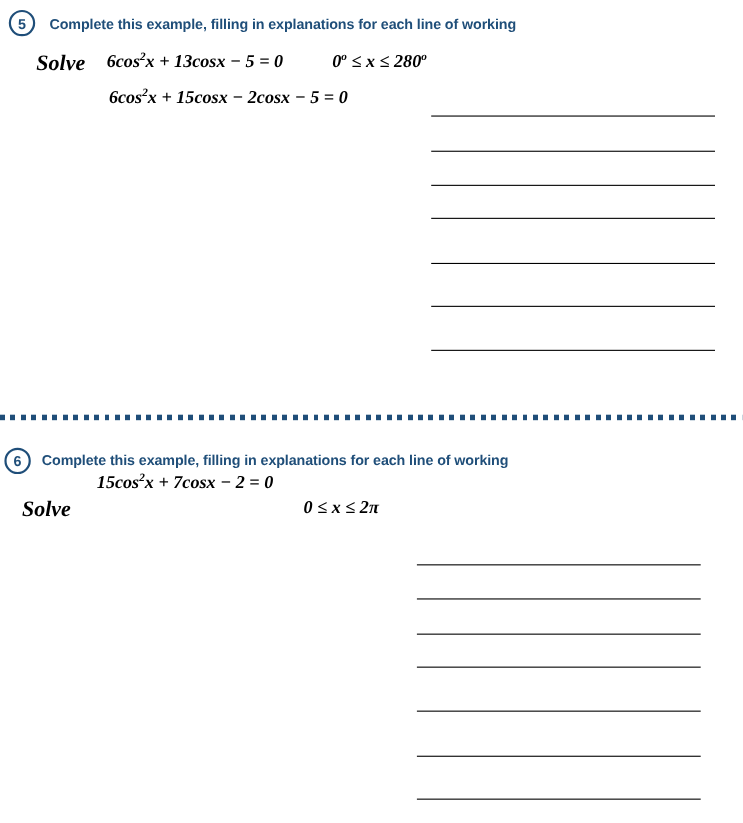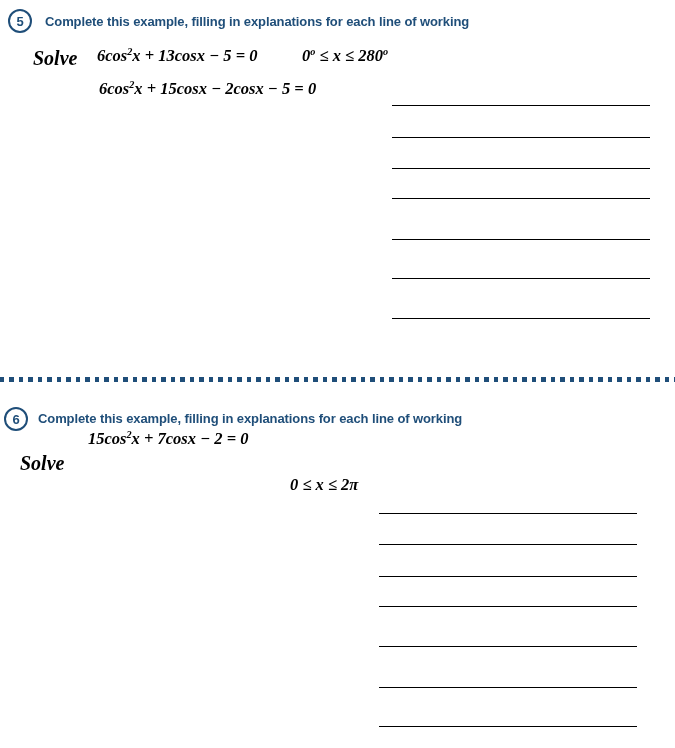--- a/index.html
+++ b/index.html
@@ -106,21 +106,21 @@
   <div class="badge" style="left:4px; top:407px;">
     <span>6</span>
   </div>
 
   <div class="prompt" style="left:38px; top:411px;">Complete this example, filling in explanations for each line of working</div>
 
   <div class="math solve" style="left:20px; top:452px;">Solve</div>
 
   <div class="math" style="left:88px; top:428px;"><span>15cos</span><sup>2</sup><span>x + 7cosx − 2 = 0</span></div>
 
-  <div class="math" style="left:290px; top:450px;margin-top:24px;">0 ≤ x ≤ 2π</div>
+  <div class="math" style="left:276px; top:450px;">0 ≤ x ≤ 2π</div>
 
   <div class="aline" style="left:379px; top:513px;"></div>
   <div class="aline" style="left:379px; top:544px;"></div>
   <div class="aline" style="left:379px; top:576px;"></div>
   <div class="aline" style="left:379px; top:606px;"></div>
   <div class="aline" style="left:379px; top:646px;"></div>
   <div class="aline" style="left:379px; top:687px;"></div>
   <div class="aline" style="left:379px; top:726px;"></div>
 </div>
 

